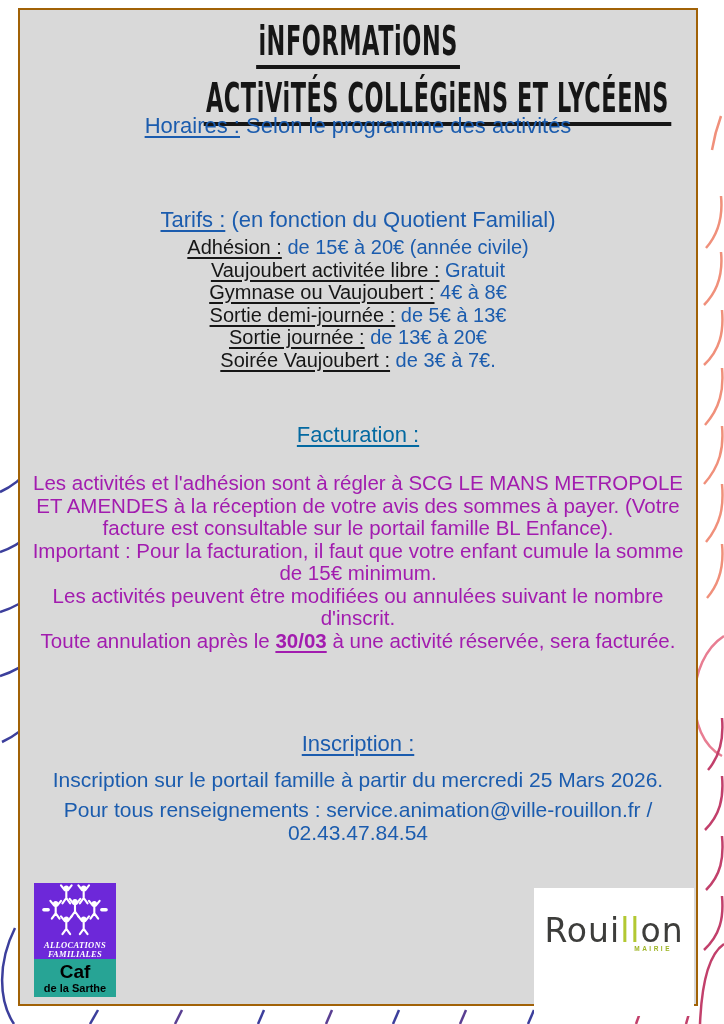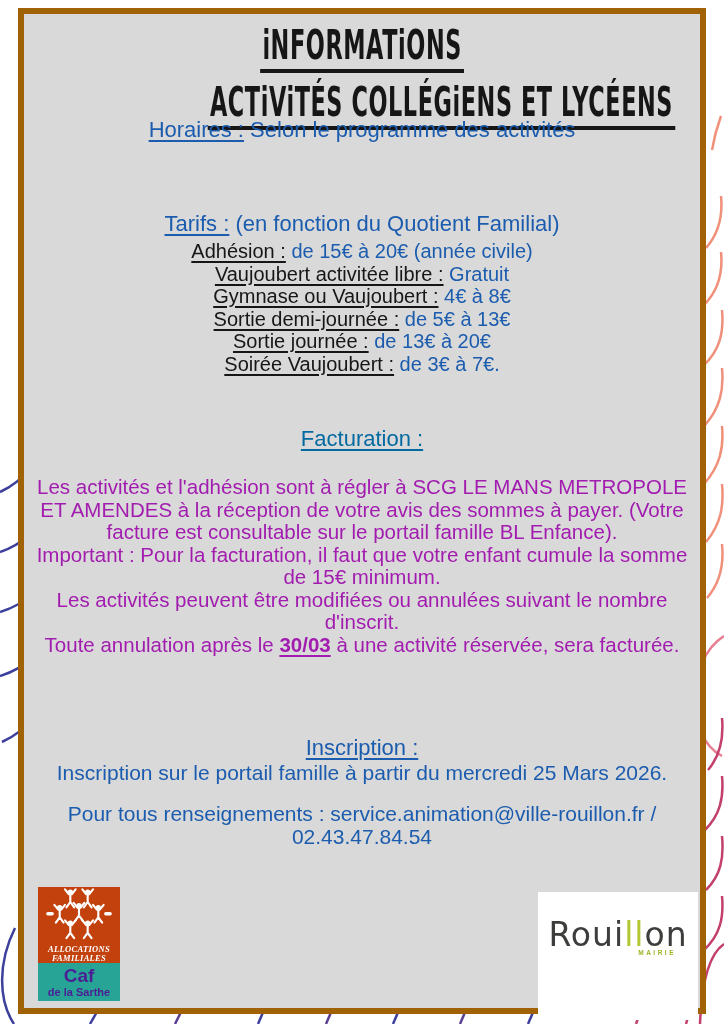--- a/index.html
+++ b/index.html
@@ -3,21 +3,21 @@
 <meta charset="utf-8">
 <style>
   html,body{margin:0;padding:0;}
   .page{
     position:relative;width:724px;height:1024px;background:#ffffff;overflow:hidden;
     font-family:"Liberation Sans", sans-serif;
   }
   .decor{position:absolute;left:0;top:0;width:724px;height:1024px;z-index:0;}
   .frame{
     position:absolute;left:18px;top:8px;width:676px;height:994px;
-    border:6px solid #a16207;background:#d9d9d9;z-index:1;
+    border:2px solid #a16207;background:#d9d9d9;z-index:1;
   }
   .abs{position:absolute;left:0;right:0;text-align:center;}
   
   .title-wrap{top:8px;}
   .title-line{
     display:inline-block;transform:scaleX(.56);transform-origin:center;
     font-family:"DejaVu Sans", sans-serif;font-weight:700;font-size:40px;line-height:46px;
     letter-spacing:1px;color:#161616;border-bottom:4px solid #161616;padding:0 4px 1px 4px;
     white-space:nowrap;
   }
@@ -32,29 +32,29 @@
   .tarif-label{color:#161616;text-decoration:underline;text-decoration-thickness:1.5px;text-underline-offset:3px;}
   .tarif-value{color:#1b5cae;}
   
   .fact-heading{top:412px;font-size:22px;color:#0369a1;}
   .fact-body{top:462px;font-size:20.5px;line-height:22.5px;color:#a21caf;}
   .fact-body .para{width:660px;margin:0 auto;}
   .date-strong{font-weight:700;text-decoration:underline;text-decoration-thickness:2px;text-underline-offset:3px;}
   
   .inscription{top:721px;color:#1b5cae;}
   .insc-heading{font-size:22px;line-height:26px;}
-  .insc-text{font-size:21px;line-height:23px;width:640px;margin:0 auto;}
+  .insc-text{font-size:21px;line-height:23px;width:640px;margin:11px auto;}
   
   .contact{top:788px;font-size:21px;line-height:23px;color:#1b5cae;}
   
   .caf-logo{position:absolute;left:14px;top:873px;width:82px;height:114px;}
-  .caf-top{background:#c2410c;height:76px;text-align:center;padding-top:0;}
+  .caf-top{background:#6d28d9;height:76px;text-align:center;padding-top:0;}
   .caf-alloc{color:#ffffff;font-family:"Liberation Serif", serif;font-style:italic;font-weight:700;
     font-size:8.5px;line-height:9px;letter-spacing:.3px;margin-top:-2px;}
-  .caf-bottom{background:#27a495;height:38px;text-align:center;color:#4c1d95;}
+  .caf-bottom{background:#27a495;height:38px;text-align:center;color:#000000;}
   .caf-name{font-weight:700;font-size:19px;line-height:21px;padding-top:2px;}
   .caf-region{font-weight:700;font-size:11px;line-height:12px;}
   
   .rouillon-logo{position:absolute;left:514px;top:878px;width:160px;height:128px;background:#ffffff;text-align:center;}
   .rouillon-word{font-family:"DejaVu Sans", sans-serif;font-size:33px;line-height:34px;margin-top:26px;
     color:#3d3d3b;letter-spacing:1px;}
   .rw-lime{color:#b3c832;}
   .rouillon-sub{color:#9eb525;font-size:6.5px;letter-spacing:2.5px;text-align:right;padding-right:22px;margin-top:-3px;font-weight:700;}
 </style>
 </head>

